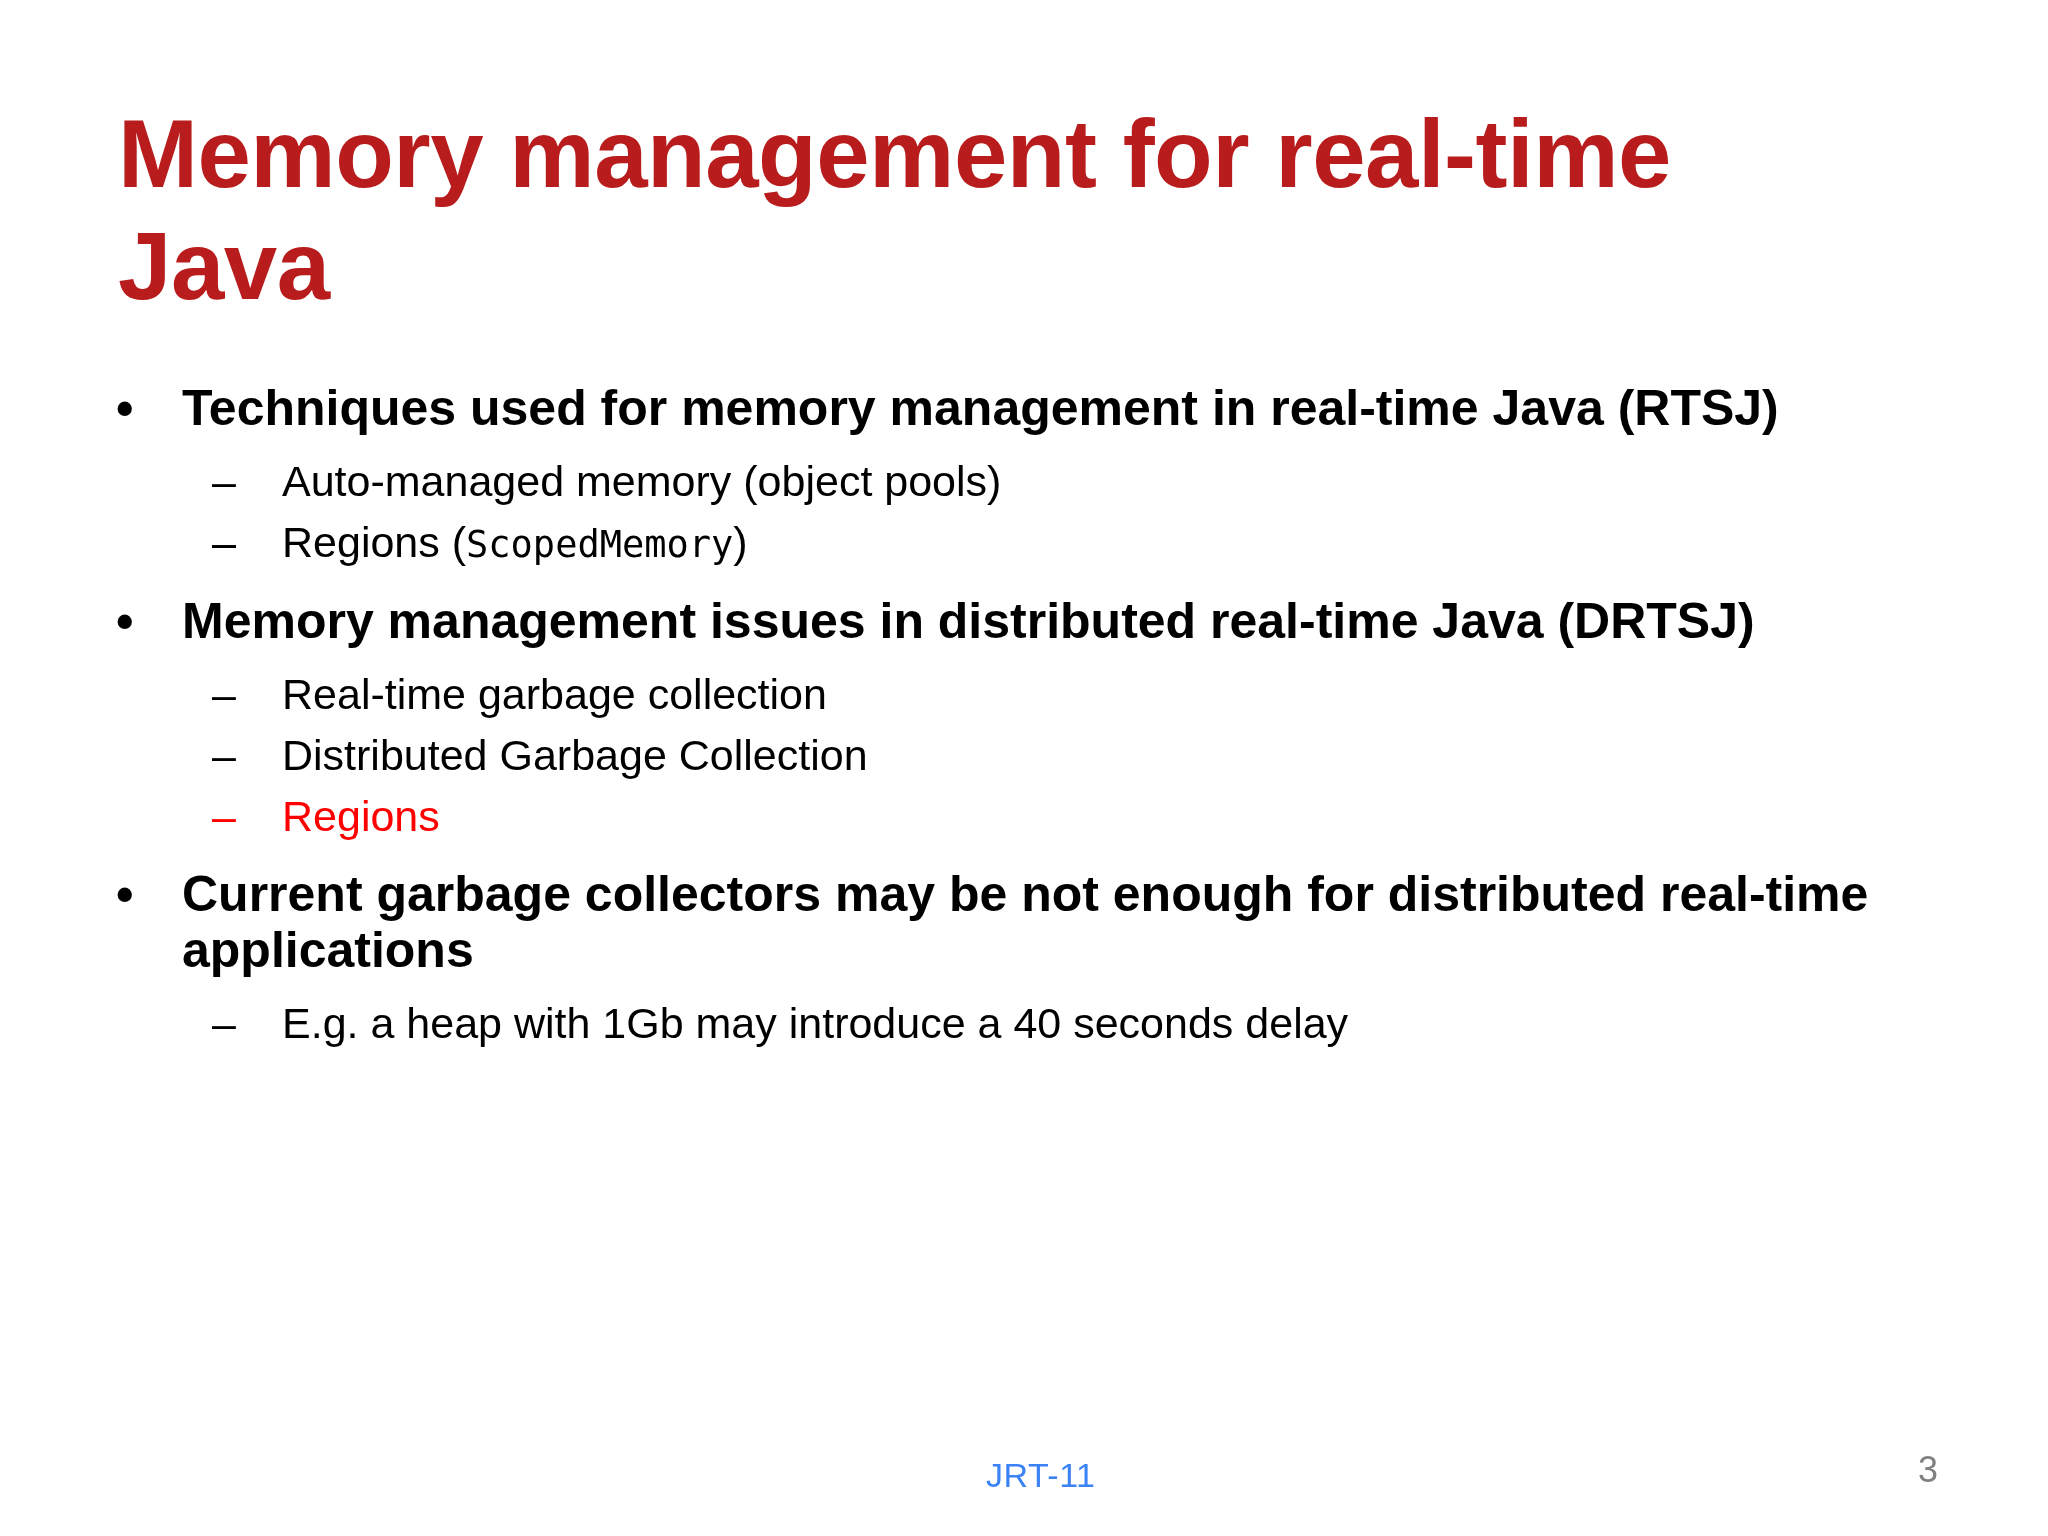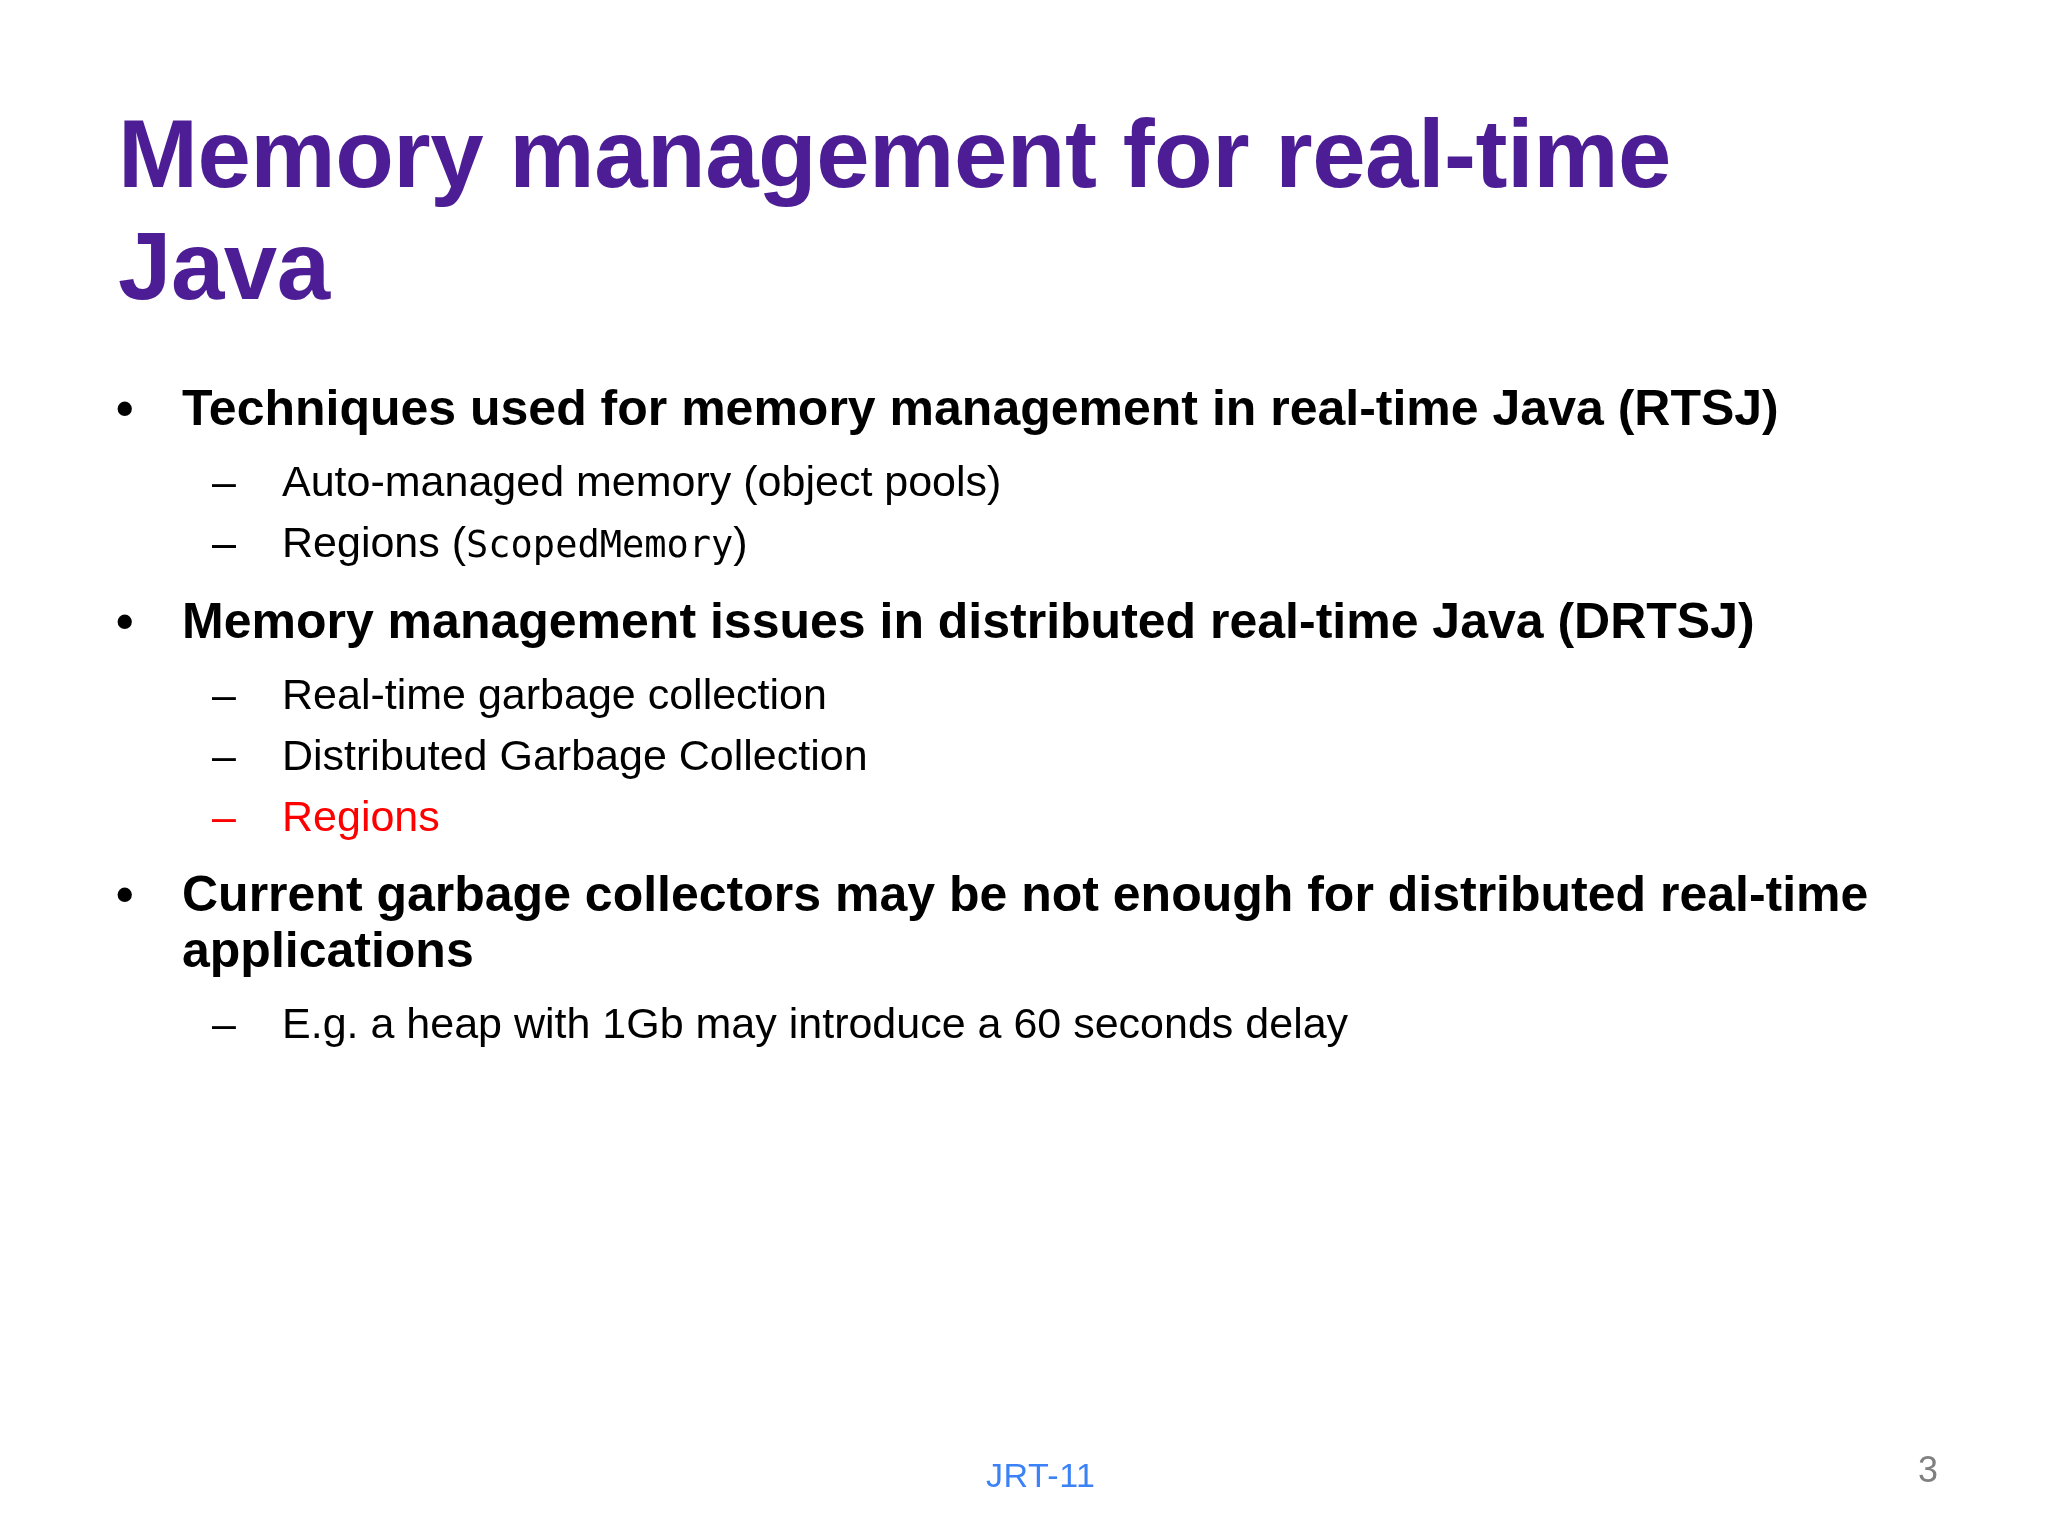--- a/index.html
+++ b/index.html
@@ -22,21 +22,21 @@
     background: #ffffff;
     box-sizing: border-box;
   }
 
   
   #title {
     position: absolute;
     left: 118px;
     top: 34px;
     width: 1700px;
-    color: #4c1d95;
+    color: #b91c1c;
     font-weight: bold;
     font-size: 96px;
     line-height: 1.16;
     letter-spacing: -0.5px;
     white-space: pre-wrap;
   }
 
   
   #body {
     position: absolute;
@@ -167,21 +167,21 @@
       <span class="txt">Regions</span>
     </div>
 
     <div class="l1">
       <span class="marker">•</span>
       <span class="txt">Current garbage collectors may be not enough for distributed real-time applications</span>
     </div>
 
     <div class="l2 gap-before">
       <span class="marker">–</span>
-      <span class="txt">E.g. a heap with 1Gb may introduce a 60 seconds delay</span>
+      <span class="txt">E.g. a heap with 1Gb may introduce a 40 seconds delay</span>
     </div>
 
   </div>
 
   <div id="footer-text">JRT-11</div>
   <div id="page-number">3</div>
 
 </div>
 
 </body></html>

